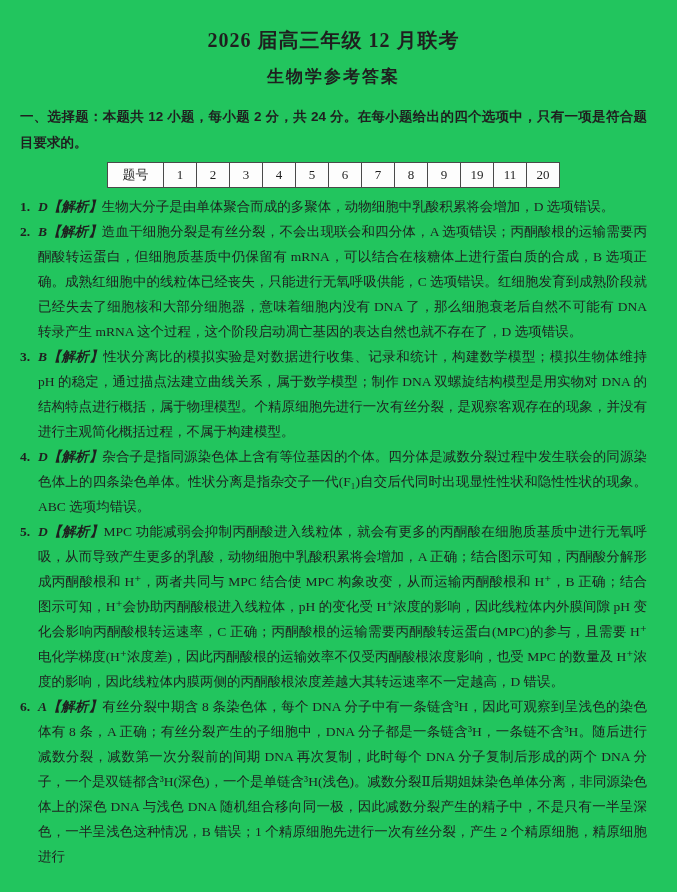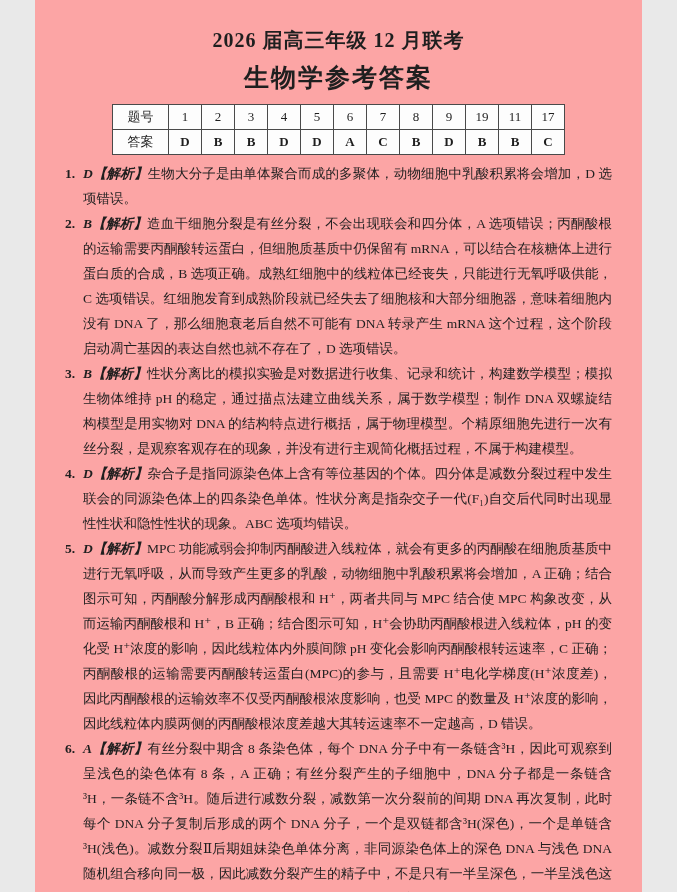--- a/index.html
+++ b/index.html
@@ -2,44 +2,44 @@
 <html lang="zh"><head>
 <meta charset="utf-8">
 <style>
   html, body {
     margin: 0;
     padding: 0;
     background: #e9e9e9;
   }
   .page {
     position: relative;
-    width: 607px;
+    width: 677px;
     height: 892px;
     margin: 0 auto;
-    background: #fca5a5;
+    background: #22c55e;
     color: #1f1f1f;
     font-family: "Liberation Serif", "DejaVu Serif", serif;
     overflow: hidden;
     box-sizing: border-box;
-    padding: 26px 30px 0 30px;
+    padding: 26px 30px 0 20px;
   }
   .title-main {
     text-align: center;
     font-family: "Liberation Serif", "DejaVu Serif", serif;
     font-weight: bold;
     font-size: 20px;
     line-height: 28px;
     margin: 0 0 9px 0;
     letter-spacing: 1px;
   }
   .title-sub {
     text-align: center;
     font-family: "Liberation Sans", "DejaVu Sans", sans-serif;
     font-weight: bold;
-    font-size: 25px;
+    font-size: 17px;
     line-height: 28px;
     margin: 0 0 13px 0;
     letter-spacing: 2px;
   }
   .section-heading {
     font-family: "Liberation Sans", "DejaVu Sans", sans-serif;
     font-weight: bold;
     font-size: 13.5px;
     line-height: 26px;
     text-align: justify;
@@ -91,52 +91,38 @@
   }
 </style>
 </head>
 <body>
 
 <div class="page">
 
   <h1 class="title-main">2026 届高三年级 12 月联考</h1>
   <h2 class="title-sub">生物学参考答案</h2>
 
+  <p class="section-heading">一、选择题：本题共 12 小题，每小题 2 分，共 24 分。在每小题给出的四个选项中，只有一项是符合题目要求的。</p>
 
   <table class="answer-table">
     <tbody>
       <tr>
         <td class="label">题号</td>
         <td class="cell">1</td>
         <td class="cell">2</td>
         <td class="cell">3</td>
         <td class="cell">4</td>
         <td class="cell">5</td>
         <td class="cell">6</td>
         <td class="cell">7</td>
         <td class="cell">8</td>
         <td class="cell">9</td>
         <td class="cell">19</td>
         <td class="cell">11</td>
-        <td class="cell">17</td>
-      </tr>
-      <tr>
-        <td class="label">答案</td>
-        <td class="cell ans">D</td>
-        <td class="cell ans">B</td>
-        <td class="cell ans">B</td>
-        <td class="cell ans">D</td>
-        <td class="cell ans">D</td>
-        <td class="cell ans">A</td>
-        <td class="cell ans">C</td>
-        <td class="cell ans">B</td>
-        <td class="cell ans">D</td>
-        <td class="cell ans">B</td>
-        <td class="cell ans">B</td>
-        <td class="cell ans">C</td>
+        <td class="cell">20</td>
       </tr>
     </tbody>
   </table>
 
   <div class="explanations">
 
     <div class="item"><span class="num">1.</span><span class="pfx">D【解析】</span><span>生物大分子是由单体聚合而成的多聚体，动物细胞中乳酸积累将会增加，D 选项错误。</span></div>
 
     <div class="item"><span class="num">2.</span><span class="pfx">B【解析】</span><span>造血干细胞分裂是有丝分裂，不会出现联会和四分体，A 选项错误；丙酮酸根的运输需要丙酮酸转运蛋白，但细胞质基质中仍保留有 mRNA，可以结合在核糖体上进行蛋白质的合成，B 选项正确。成熟红细胞中的线粒体已经丧失，只能进行无氧呼吸供能，C 选项错误。红细胞发育到成熟阶段就已经失去了细胞核和大部分细胞器，意味着细胞内没有 DNA 了，那么细胞衰老后自然不可能有 DNA 转录产生 mRNA 这个过程，这个阶段启动凋亡基因的表达自然也就不存在了，D 选项错误。</span></div>
 

